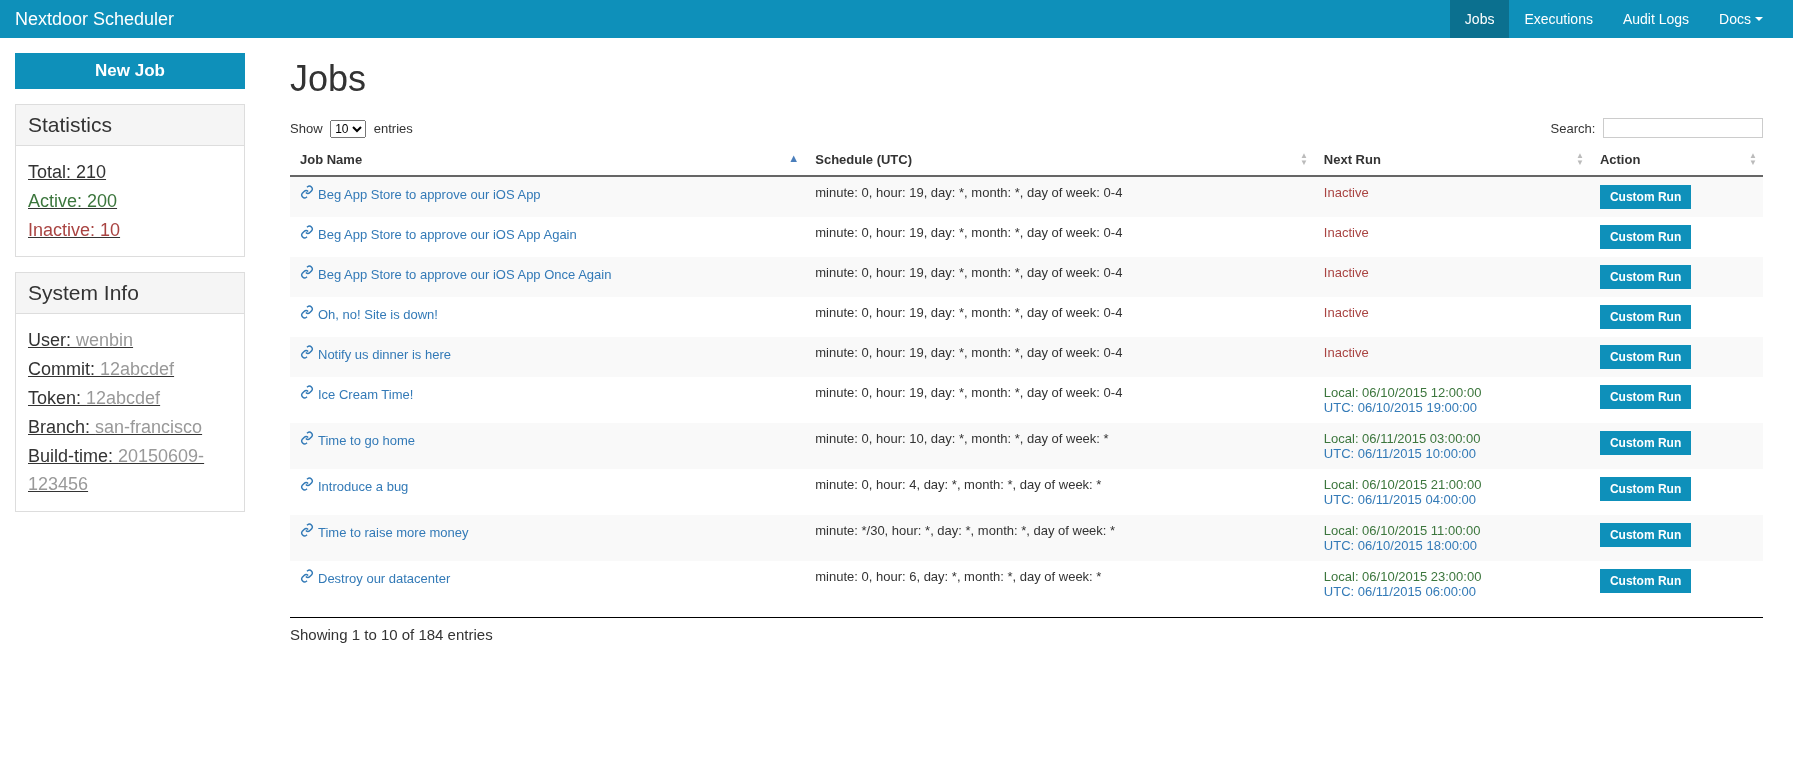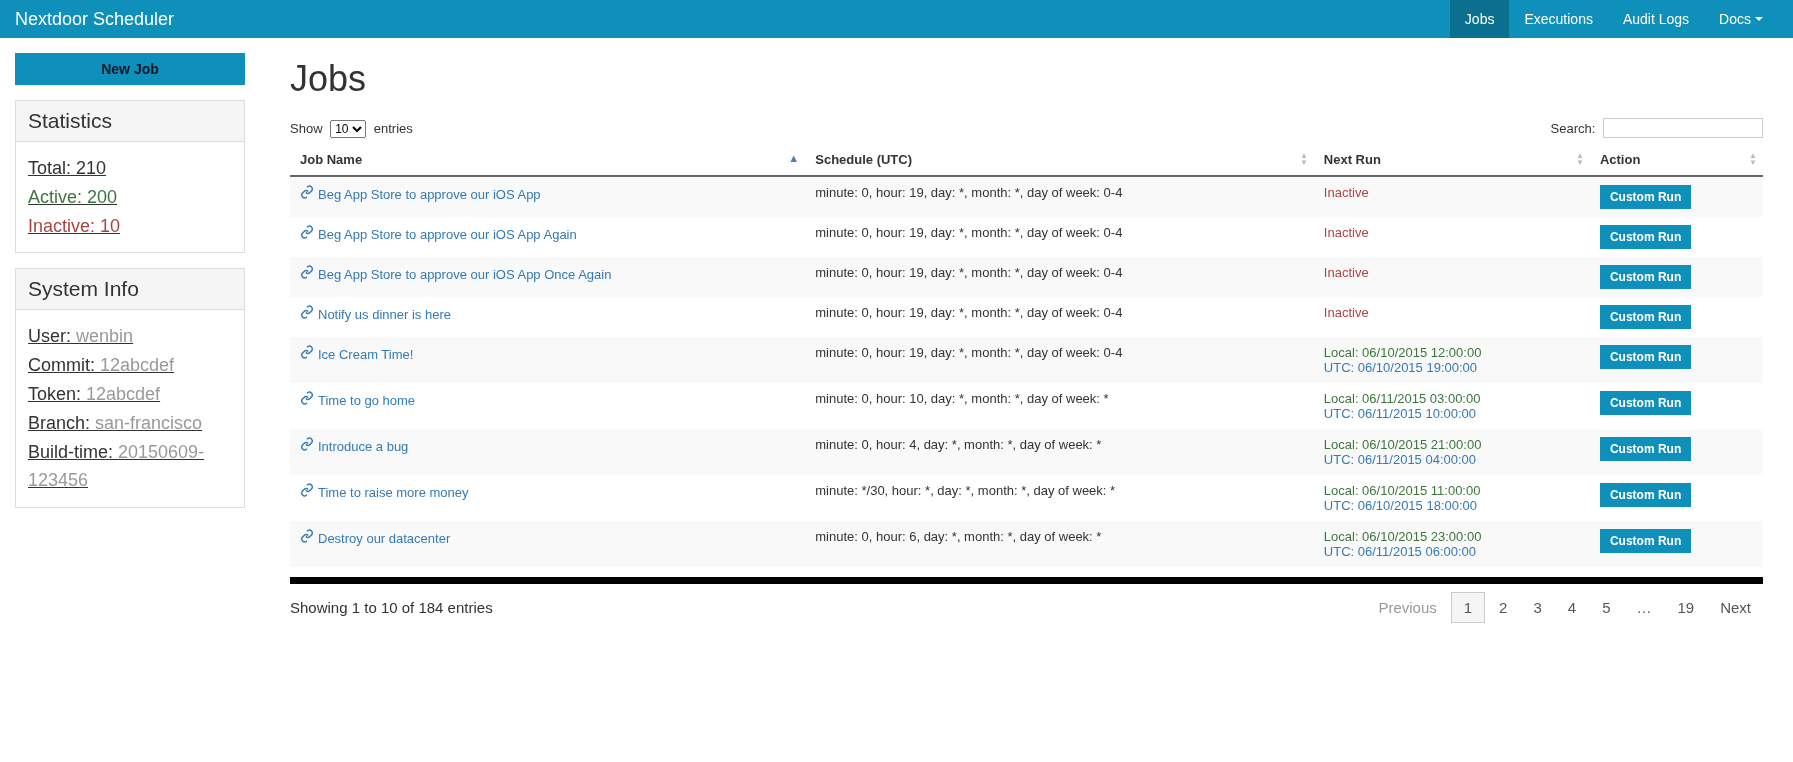--- a/index.html
+++ b/index.html
@@ -5,21 +5,21 @@
 * { box-sizing: border-box; margin: 0; padding: 0; }
 body { font-family: "Helvetica Neue", Helvetica, Arial, sans-serif; font-size: 14px; color: #333; background: #fff; }
 .navbar { background: #0e90ba; color: #fff; height: 38px; display: flex; align-items: center; padding: 0 15px; }
 .navbar-brand { font-size: 18px; font-weight: 300; color: #fff; }
 .navbar-nav { margin-left: auto; display: flex; height: 100%; }
 .navbar-nav a { color: #fff; padding: 0 15px; display: flex; align-items: center; text-decoration: none; font-size: 14px; }
 .navbar-nav a.active { background: #0b708f; }
 .caret { display: inline-block; width: 0; height: 0; margin-left: 4px; border-left: 4px solid transparent; border-right: 4px solid transparent; border-top: 4px solid #fff; }
 .container { display: flex; }
 .sidebar { width: 260px; padding: 15px; }
-.btn-block { display: block; width: 100%; background: #0e90ba; color: #0f172a; border: none; padding: 8px 8px; font-size: 14px; font-weight: bold; cursor: pointer; margin-bottom: 8px; }
+.btn-block { display: block; width: 100%; background: #0e90ba; color: #ffffff; border: none; padding: 8px 8px; font-size: 17px; font-weight: bold; cursor: pointer; margin-bottom: 8px; }
 .panel { border: 1px solid #ddd; margin-top: 15px; }
 .panel-heading { background: #f5f5f5; padding: 8px 12px; border-bottom: 1px solid #ddd; font-size: 21px; }
 .panel-body { padding: 12px; font-size: 18px; line-height: 1.6; text-decoration: underline; }
 .stat-total { color: #333; }
 .stat-active { color: #3c763d; }
 .stat-inactive { color: #a94442; }
 .sysinfo .label { color: #333; }
 .sysinfo .val { color: #999; }
 .main { flex: 1; padding: 20px 30px; }
 h1 { font-size: 36px; font-weight: 400; margin-bottom: 18px; }
@@ -32,21 +32,21 @@
 thead th .sort { position: absolute; right: 6px; color: #bbb; font-size: 11px; }
 thead th .sort.asc { color: #4a7ebb; }
 tbody td { padding: 8px 10px; font-size: 13px; vertical-align: top; }
 tbody tr:nth-child(odd) { background: #f9f9f9; }
 .job-link { color: #337ab7; text-decoration: none; }
 .link-icon { color: #337ab7; margin-right: 4px; display: inline-block; }
 .status-inactive { color: #a94442; }
 .nextrun-local { color: #3c763d; }
 .nextrun-utc { color: #337ab7; }
 .btn-run { background: #0e90ba; color: #fff; border: none; padding: 5px 10px; font-size: 12px; font-weight: bold; cursor: pointer; }
-.table-footer { display: flex; align-items: center; margin-top: 10px; font-size: 15px; border-top: 7px solid #000000; padding-top: 8px; }
+.table-footer { display: flex; align-items: center; margin-top: 10px; font-size: 15px; border-top: 1px solid #000000; padding-top: 8px; }
 .pagination { margin-left: auto; display: flex; align-items: center; gap: 2px; }
 .pagination a { color: #555; padding: 6px 12px; text-decoration: none; cursor: pointer; }
 .pagination a.active { border: 1px solid #ccc; background: #f5f5f5; }
 .pagination a.disabled { color: #999; }
 select { font-size: 12px; }
 </style>
 </head>
 <body>
 
 <div class="navbar">
@@ -133,20 +133,29 @@
                   <path d="M14 11a5 5 0 0 0-7 0l-3 3a5 5 0 0 0 7 7l1-1"></path>
                 </svg></span><a class="job-link">Beg App Store to approve our iOS App Once Again</a></td>
             <td>minute: 0, hour: 19, day: *, month: *, day of week: 0-4</td>
             <td><span class="status-inactive">Inactive</span></td>
             <td><button class="btn-run">Custom Run</button></td>
           </tr>
           <tr>
             <td><span class="link-icon"><svg width="14" height="14" viewBox="0 0 24 24" fill="none" stroke="currentColor" stroke-width="2.5">
                   <path d="M10 13a5 5 0 0 0 7 0l3-3a5 5 0 0 0-7-7l-1 1"></path>
                   <path d="M14 11a5 5 0 0 0-7 0l-3 3a5 5 0 0 0 7 7l1-1"></path>
+                </svg></span><a class="job-link">Oh, no! Site is down!</a></td>
+            <td>minute: 0, hour: 19, day: *, month: *, day of week: 0-4</td>
+            <td><span class="status-inactive">Inactive</span></td>
+            <td><button class="btn-run">Custom Run</button></td>
+          </tr>
+          <tr>
+            <td><span class="link-icon"><svg width="14" height="14" viewBox="0 0 24 24" fill="none" stroke="currentColor" stroke-width="2.5">
+                  <path d="M10 13a5 5 0 0 0 7 0l3-3a5 5 0 0 0-7-7l-1 1"></path>
+                  <path d="M14 11a5 5 0 0 0-7 0l-3 3a5 5 0 0 0 7 7l1-1"></path>
                 </svg></span><a class="job-link">Notify us dinner is here</a></td>
             <td>minute: 0, hour: 19, day: *, month: *, day of week: 0-4</td>
             <td><span class="status-inactive">Inactive</span></td>
             <td><button class="btn-run">Custom Run</button></td>
           </tr>
           <tr>
             <td><span class="link-icon"><svg width="14" height="14" viewBox="0 0 24 24" fill="none" stroke="currentColor" stroke-width="2.5">
                   <path d="M10 13a5 5 0 0 0 7 0l3-3a5 5 0 0 0-7-7l-1 1"></path>
                   <path d="M14 11a5 5 0 0 0-7 0l-3 3a5 5 0 0 0 7 7l1-1"></path>
                 </svg></span><a class="job-link">Ice Cream Time!</a></td>
@@ -203,26 +212,15 @@
               <div class="nextrun-local">Local: 06/10/2015 23:00:00</div>
               <div class="nextrun-utc">UTC: 06/11/2015 06:00:00</div>
             </td>
             <td><button class="btn-run">Custom Run</button></td>
           </tr>
         </tbody>
     </table>
 
     <div class="table-footer">
       <div>Showing 1 to 10 of 184 entries</div>
-      <div class="pagination" id="pagination">
-          <a class="disabled">Previous</a>
-          <a class="active">1</a>
-          <a>2</a>
-          <a>3</a>
-          <a>4</a>
-          <a>5</a>
-          <a>…</a>
-          <a>19</a>
-          <a>Next</a>
-        </div>
     </div>
   </div>
 </div>
 
 </body></html>

